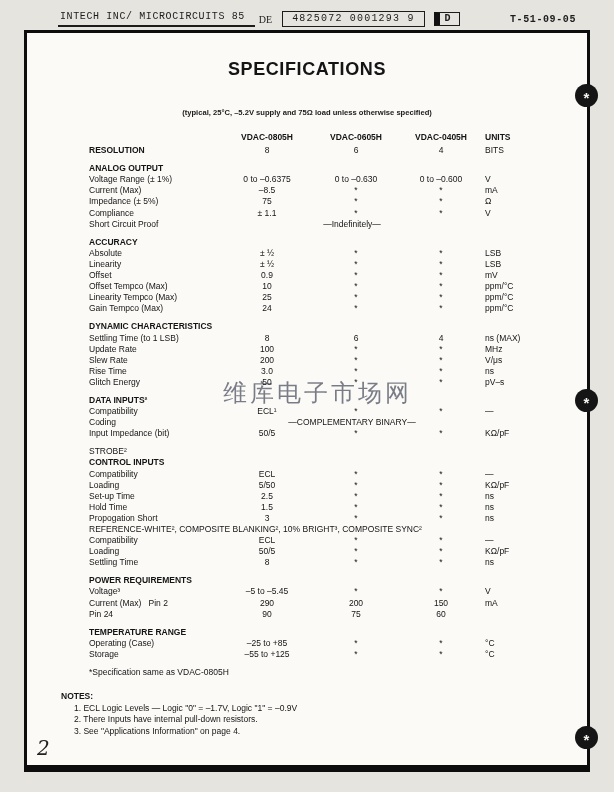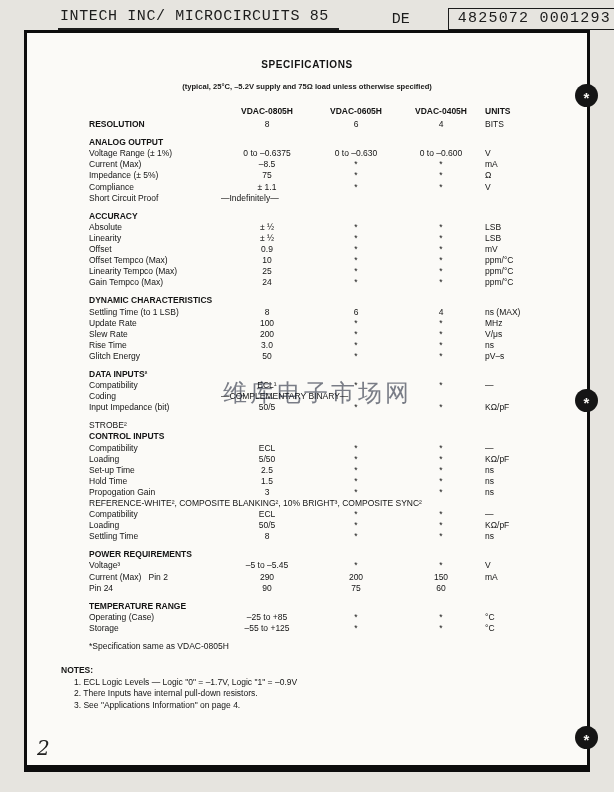--- a/index.html
+++ b/index.html
@@ -8,43 +8,43 @@
     background:#e6e4df;
     font-family:"Liberation Sans", sans-serif;
     color:#141414;
     position:relative;
     overflow:hidden;
   }
   .tophead {
     position:absolute; top:8px; left:58px; right:20px; height:22px;
     display:flex; align-items:center;
     font-family:"Liberation Mono", "DejaVu Sans Mono", monospace;
-    font-size:15px; color:#1c1c1c;gap:28px;
+    font-size:10px; color:#1c1c1c;
   }
   .co { border-bottom:2px solid #1c1c1c; padding:0 10px 3px 2px; letter-spacing:.6px; white-space:pre; }
-  .de { margin-left:25px; }
+  .de { margin-left:4px;font-family:Liberation Serif, serif; }
   .barcode { margin-left:10px; border:1.6px solid #1c1c1c; padding:1px 9px 2px; letter-spacing:1.2px; white-space:pre; }
   .dbox { margin-left:9px; border:1.6px solid #1c1c1c; border-left:6px solid #111; padding:0 8px 1px 5px; font-weight:bold; }
   .docno { margin-left:auto; margin-right:18px; letter-spacing:.6px;font-weight:bold; }
 
   .frame {
     position:absolute; top:30px; left:24px; width:566px; height:742px;
     border:3px solid #0d0d0d; border-bottom-width:7px;
     background:#fbfaf7;
   }
-  .title { text-align:center; font-size:10px; font-weight:bold; letter-spacing:.6px; margin-top:26px; }
-  .subtitle { text-align:center; font-size:7.6px; font-weight:bold; margin-top:12px; color:#1a1a1a; }
+  .title { text-align:center; font-size:18px; font-weight:bold; letter-spacing:.6px; margin-top:26px; }
+  .subtitle { text-align:center; font-size:7.6px; font-weight:bold; margin-top:28px; color:#1a1a1a; }
 
   .spec-table { margin:15px 6px 0 34px; font-size:8.5px; }
   .row { display:grid; grid-template-columns:160px 92px 86px 84px 1fr; min-height:11.1px; line-height:11.1px; }
   .cell { overflow:visible; }
   .cell.label { white-space:pre;padding-left:28px; }
   .cell.val { text-align:center; white-space:pre; }
   .cell.unit { text-align:left; padding-left:2px; white-space:pre; }
-  .cell.span3 { grid-column:2/5; }
+  .cell.span3 { grid-column:2/5; text-align:center; }
   .cell.full { grid-column:1/-1; }
   .ind1 { padding-left:13px; }
   .ind2 { padding-left:26px; }
   .ind3 { padding-left:58px; }
   .bold { font-weight:bold; }
   .gap { height:7px; }
   .colhead { margin-bottom:2px; }
 
   .notes { margin:13px 6px 0 34px; font-size:8.5px; line-height:11.6px; }
   .notes-title { font-weight:bold; }
@@ -275,21 +275,21 @@
           <div class="cell unit">ns</div>
         </div>
         <div class="row">
           <div class="cell label ind2">Hold Time</div>
           <div class="cell val">1.5</div>
           <div class="cell val">*</div>
           <div class="cell val">*</div>
           <div class="cell unit">ns</div>
         </div>
         <div class="row">
-          <div class="cell label ind2">Propogation Gain</div>
+          <div class="cell label ind2">Propogation Short</div>
           <div class="cell val">3</div>
           <div class="cell val">*</div>
           <div class="cell val">*</div>
           <div class="cell unit">ns</div>
         </div>
         <div class="row">
           <div class="cell label ind1 full">REFERENCE-WHITE², COMPOSITE BLANKING², 10% BRIGHT³, COMPOSITE SYNC²</div>
         </div>
         <div class="row">
           <div class="cell label ind2">Compatibility</div>

